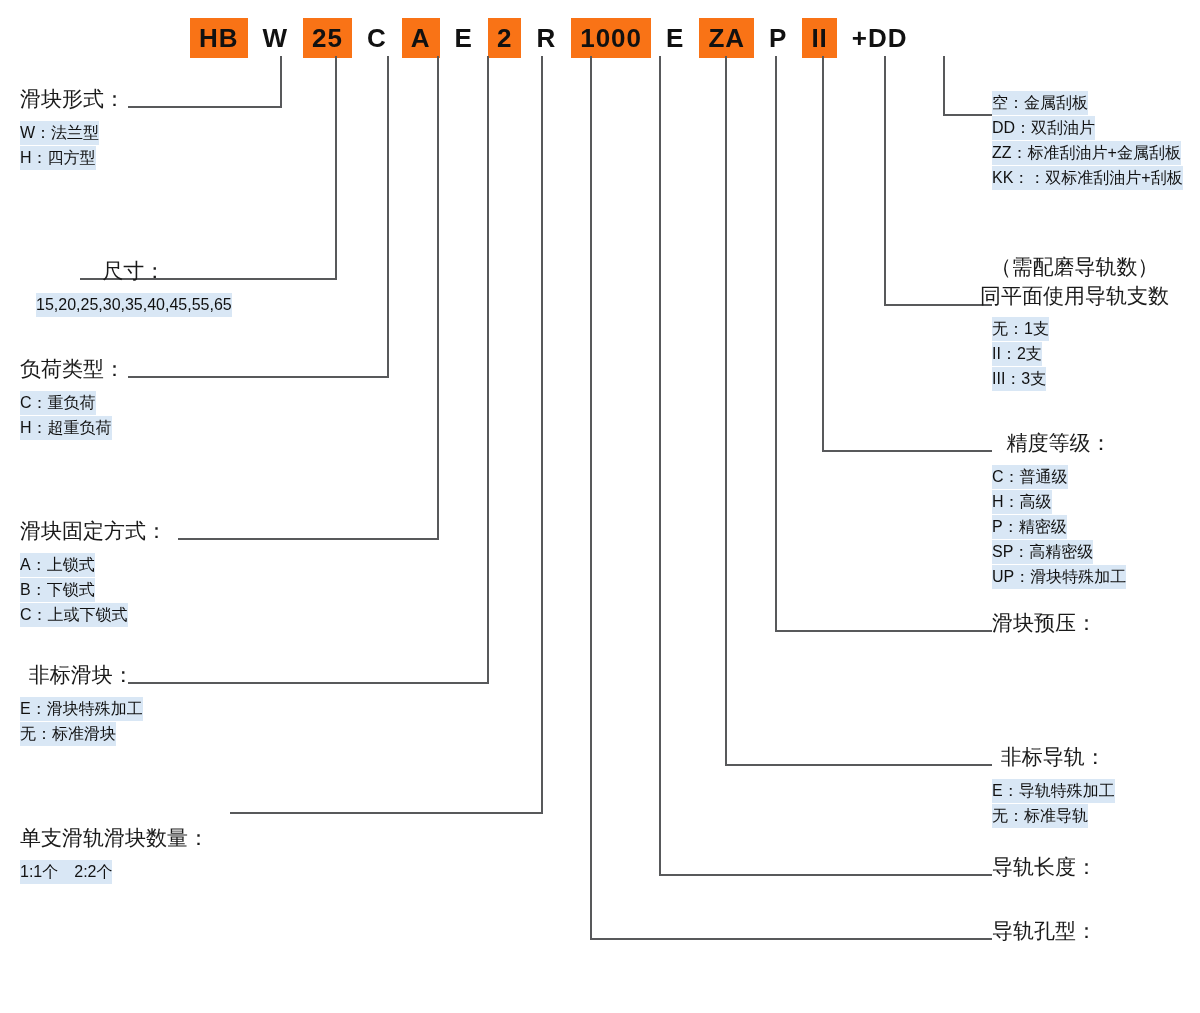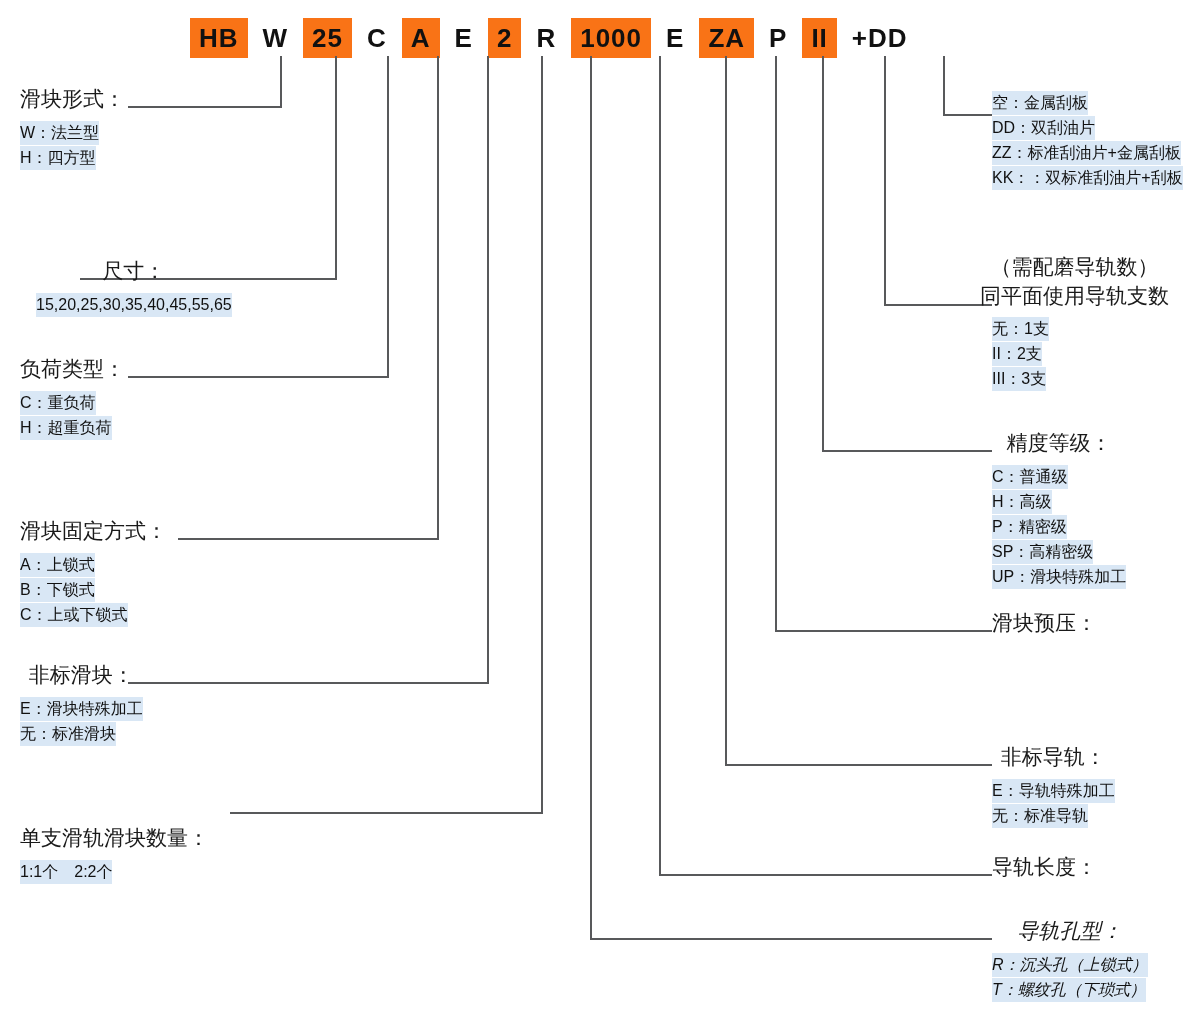--- a/index.html
+++ b/index.html
@@ -176,19 +176,15 @@
   <div class="opts">
     <div class="opt">E：导轨特殊加工</div>
     <div class="opt">无：标准导轨</div>
   </div>
 </div>
 
 <div class="blk right" style="left:992px;top:852px;">
   <div class="title">导轨长度：</div>
 </div>
 
-<div class="blk right" style="left:992px;top:916px;font-style:italic;">
+<div class="blk right" style="left:992px;top:916px;">
   <div class="title">导轨孔型：</div>
-  <div class="opts">
-    <div class="opt">R：沉头孔（上锁式）</div>
-    <div class="opt">T：螺纹孔（下琐式）</div>
-  </div>
 </div>
 
 </body></html>

